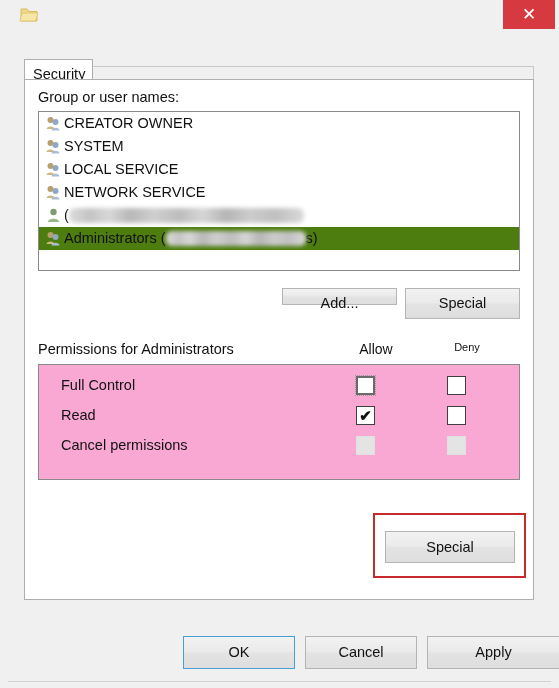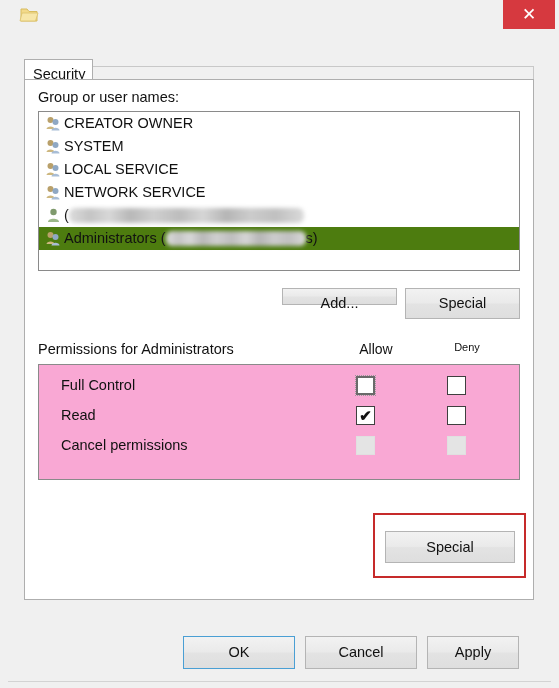--- a/index.html
+++ b/index.html
@@ -297,21 +297,21 @@
     box-sizing: border-box;
     pointer-events: none;
   }
 
   
   #btn-ok {
     left: 183px; top: 636px; width: 112px; height: 33px; line-height: 31px;
     border: 1px solid #4a9fd4;
   }
   #btn-cancel { left: 305px; top: 636px; width: 112px; height: 33px; line-height: 31px; }
-  #btn-apply  { left: 427px; top: 636px; width: 92px; height: 33px; line-height: 31px; }
+  #btn-apply  { left: 427px; top: 636px; width: 133px; height: 33px; line-height: 31px; }
 
   #dialog-bottom-edge {
     position: absolute;
     left: 8px;
     top: 681px;
     width: 543px;
     height: 1px;
     background: #d3d3d3;
   }
 </style>

